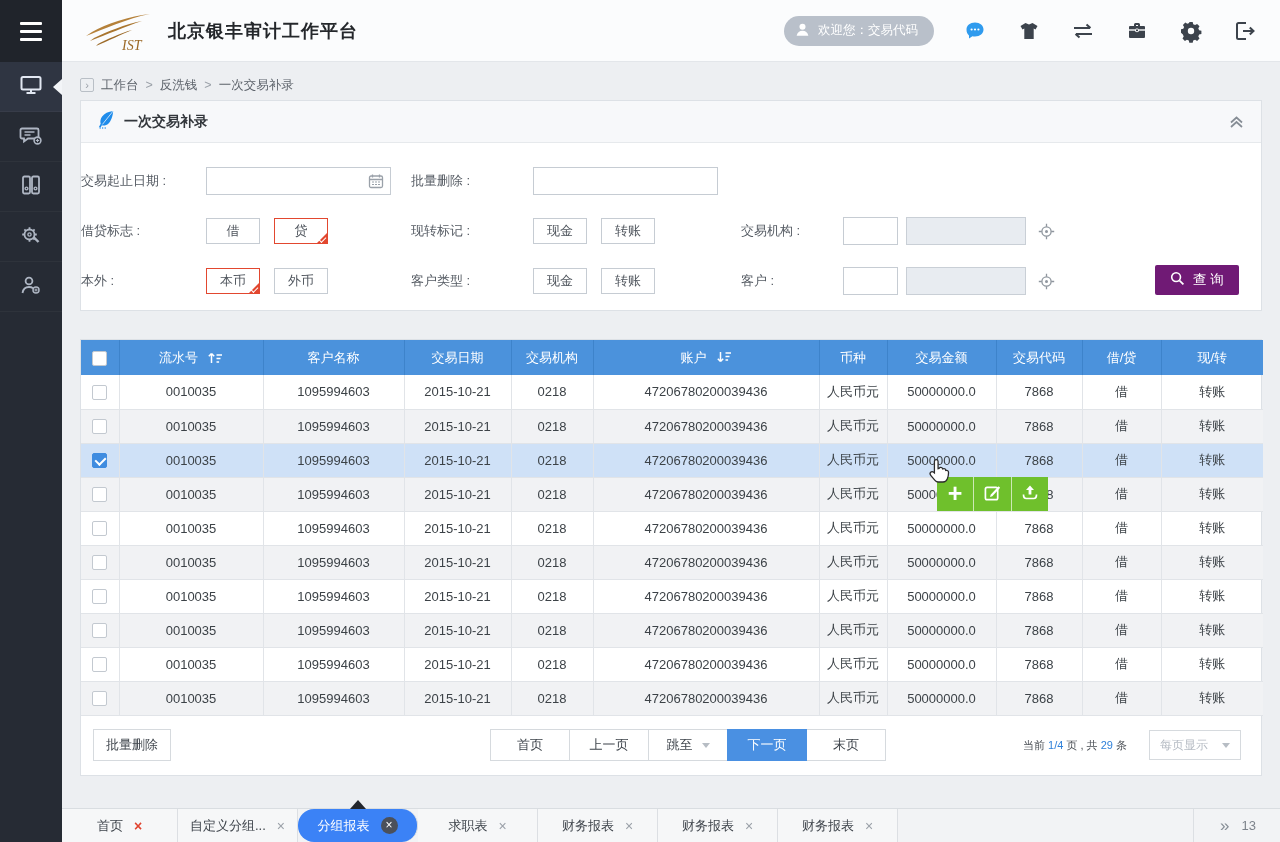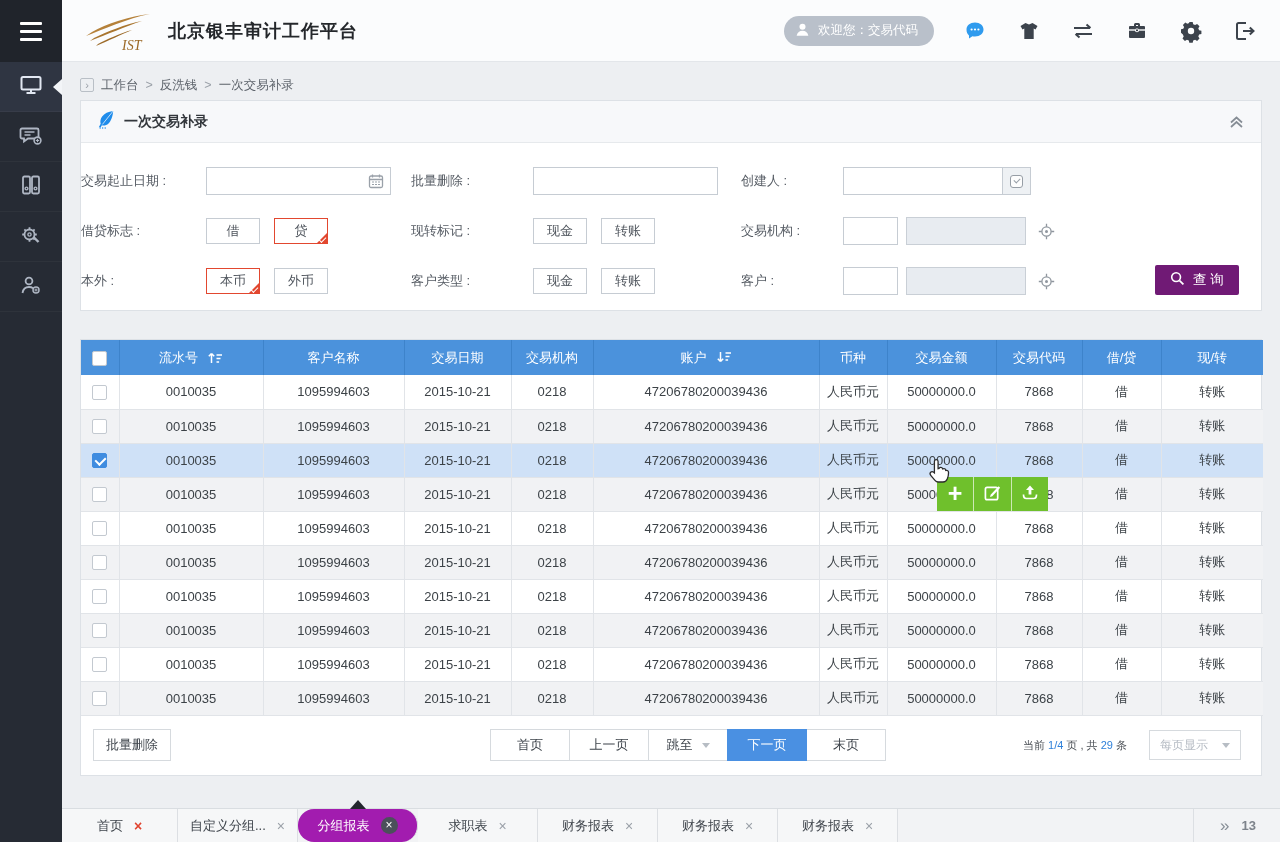--- a/index.html
+++ b/index.html
@@ -88,28 +88,28 @@
   .caret { width:0; height:0; border-left:4.5px solid transparent; border-right:4.5px solid transparent; border-top:5px solid #b7bdc4; display:inline-block; }
   .pg-right { margin-left:auto; display:flex; align-items:center; gap:22px; }
   .pg-info { font-size:11px; color:#4a4f55; }
   .pg-info b { color:#2f80d9; font-weight:normal; }
   .per-page { width:92px; height:30px; border:1px solid #d6dade; background:#fff; color:#b6bcc4; font-size:12px; display:flex; align-items:center; justify-content:space-between; padding:0 10px; }
 
   
   .tabbar { position:absolute; left:62px; right:0; bottom:0; height:34px; background:#f2f3f5; border-top:1px solid #d9dde1; display:flex; z-index:35; }
   .tab { position:relative; width:120px; border-right:1px solid #dcdfe3; display:flex; align-items:center; justify-content:center; gap:11px; font-size:13px; color:#3f454c; background:#f6f7f8; }
   .tab:first-child { width:116px; }
-  .tab.active { background:#a21caf; color:#fff;border-radius:16px; }
+  .tab.active { background:#3b82f6; color:#fff;border-radius:16px; }
   .tab-caret { position:absolute; top:-9px; left:50%; margin-left:-8px; width:0; height:0; border-left:8px solid transparent; border-right:8px solid transparent; border-bottom:9px solid #23262d; }
   .t-close { font-size:14px; color:#9aa0a8; line-height:1; }
   .t-close.red { color:#e0432f; font-weight:bold; }
   .tab.active .t-close { background:#4b505a; color:#fff; width:17px; height:17px; border-radius:50%; line-height:17px; text-align:center; font-size:12px; }
   .tab-overflow { position:absolute; right:0; top:0; height:33px; display:flex; align-items:center; gap:12px; padding:0 24px 0 26px; border-left:1px solid #dcdfe3; color:#80868e; }
   .tab-overflow .arrows { font-size:17px; color:#868d95; }
-  .tab-overflow .count { font-size:13px; color:#7d838b;font-weight:bold; }
+  .tab-overflow .count { font-size:13px; color:#7d838b; }
 
   
   .row-actions { position:absolute; left:875px; top:415px; width:111px; height:34px; display:flex; background:#6fc02c; z-index:20; }
   .ra-btn { flex:1; display:flex; align-items:center; justify-content:center; border-left:1px solid rgba(255,255,255,0.65); }
   .ra-btn:first-child { border-left:none; }
   .ra-plus { color:#fff; font-size:25px; font-weight:bold; line-height:1; margin-top:-2px; }
   .cursor { position:absolute; left:866px; top:396px; z-index:50; }
 </style>
 </head>
 <body>
@@ -264,27 +264,20 @@
                     <rect x="1.5" y="3" width="13" height="11.5" rx="1.5" stroke="#9aa1a9" stroke-width="1.3" fill="none"></rect>
                     <path d="M1.5 6.5h13M4.5 1.5v3M11.5 1.5v3" stroke="#9aa1a9" stroke-width="1.3"></path>
                     <path d="M4 9h2M7 9h2M10 9h2M4 11.5h2M7 11.5h2M10 11.5h2" stroke="#9aa1a9" stroke-width="1.1"></path>
                   </svg>
               </span>
             </span>
           </div>
           <div class="f-cell c2">
             <span class="f-label" data-interactable="false">批量删除 :</span>
             <input class="inp acct-inp" data-interactable="true" style="">
-          </div>
-          <div class="f-cell c3">
-            <span class="f-label" data-interactable="false">创建人 :</span>
-            <input class="inp creator-inp" data-interactable="true" style="">
-            <span class="addon" data-interactable="true">
-                <span class="mini-cb" data-interactable="false"></span>
-              </span>
           </div>
         </div>
 
         <div class="f-row">
           <div class="f-cell c1">
             <span class="f-label" data-interactable="false">借贷标志 :</span>
             <span class="opt" data-interactable="true">借</span>
             <span class="opt sel" data-interactable="true">贷</span>
           </div>
           <div class="f-cell c2">

